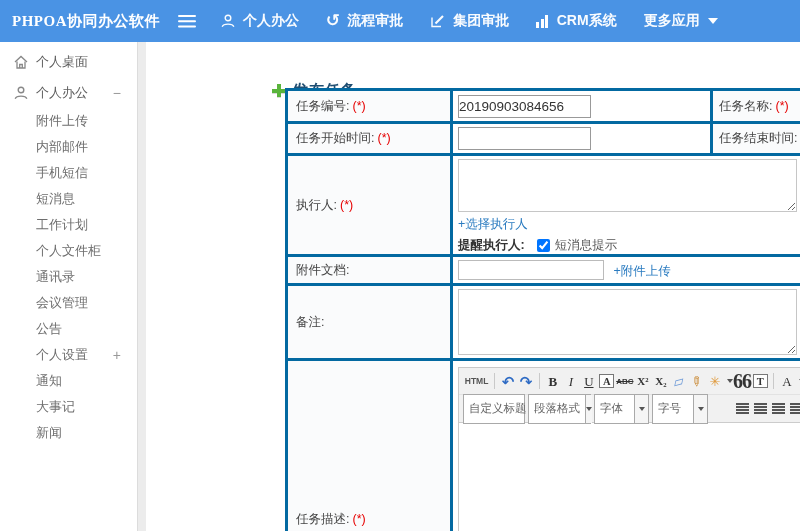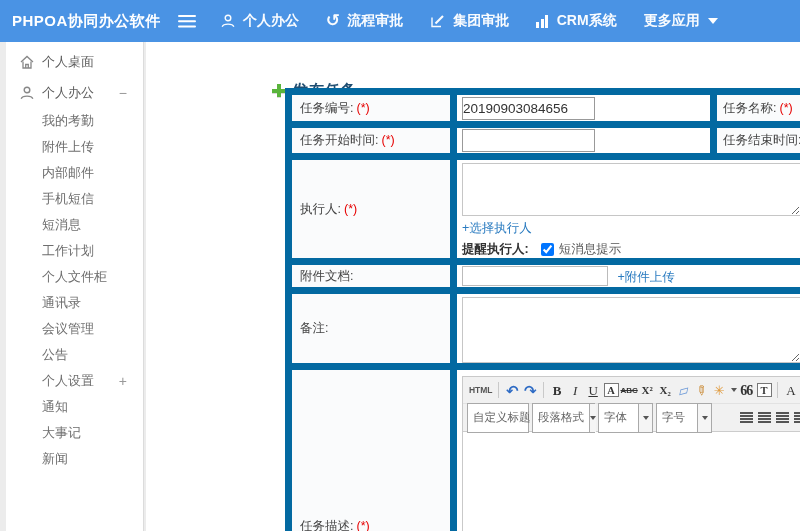--- a/index.html
+++ b/index.html
@@ -8,21 +8,21 @@
     font-family: "Liberation Sans", "DejaVu Sans", sans-serif;
     background:#ececec; position:relative; font-size:13px; color:#444;
   }
   
   .header {
     position:absolute; left:0; top:0; width:800px; height:42px;
     background:#4a93e4; display:flex; align-items:center; z-index:10;
   }
   .logo {
     width:178px; padding-left:12px; color:#fff; font-size:15px; font-weight:bold;
-    letter-spacing:0.5px; white-space:nowrap;
+    letter-spacing:0.5px; white-space:nowrap;font-family:Liberation Serif, serif;
   }
   .hamburger { width:20px; height:13px; position:relative; cursor:pointer; margin-right:22px; }
   .hamburger i {
     position:absolute; left:0; top:0; width:18px; height:2.6px; background:#fff; border-radius:1px;
     box-shadow:0 5.2px 0 #fff, 0 10.4px 0 #fff;
   }
   .nav { display:flex; align-items:center; }
   .nav-item {
     display:flex; align-items:center; color:rgba(255,255,255,.97);
     font-size:14px; font-weight:600; margin-right:27px; cursor:pointer; white-space:nowrap;
@@ -31,21 +31,21 @@
   .nav-ic svg { display:block; }
   .ic-history { font-size:17px; line-height:16px; font-weight:bold; }
   .bars { display:inline-flex; align-items:flex-end; height:13px; }
   .bars i { display:block; width:3px; background:#fff; margin-right:1.5px; }
   .bars i:nth-child(1){height:6px} .bars i:nth-child(2){height:9px} .bars i:nth-child(3){height:13px}
   .caret-w { width:0; height:0; border-left:5px solid transparent; border-right:5px solid transparent;
     border-top:6px solid #fff; margin-left:8px; }
   
   .sidebar {
     position:absolute; left:0; top:42px; width:138px; bottom:0; background:#fff;
-    border-right:1px solid #dcdcdc; padding-top:4px; overflow:hidden; z-index:5;margin-left:6px;
+    border-right:1px solid #dcdcdc; padding-top:4px; overflow:hidden; z-index:5;
   }
   .side-item { position:relative; display:flex; align-items:center; cursor:pointer; color:#5c5c5c; }
   .side-item.lv0 { height:31px; font-size:13px; padding-left:13px; }
   .side-item.lv1 { height:26px; font-size:13px; padding-left:36px; color:#6e6e6e; }
   .side-ic { width:16px; height:16px; margin-right:7px; display:inline-flex; color:#888; }
   .side-toggle { position:absolute; right:16px; color:#999; font-size:14px; }
   
   .panel {
     position:absolute; left:146px; top:42px; width:654px; bottom:0;
     background:#fff; overflow:hidden;
@@ -55,21 +55,21 @@
     width:13px; height:13px; margin-right:8px; position:relative;
     background:
       linear-gradient(#5ab43c,#5ab43c) center/13px 4px no-repeat,
       linear-gradient(#5ab43c,#5ab43c) center/4px 13px no-repeat;
     filter: drop-shadow(0 1px 0 rgba(0,0,0,.15));
   }
   .page-title b { font-size:15px; color:#1f4e72; letter-spacing:1px; }
   
   table.form { position:absolute; left:139px; top:46px; width:890px;
     border-collapse:collapse; table-layout:fixed; }
-  table.form td { border:7px solid #0369a1; vertical-align:middle; font-size:12.5px; }
+  table.form td { border:3px solid #0369a1; vertical-align:middle; font-size:12.5px; }
   td.lbl { background:#fafbfc; padding-left:8px; color:#444; }
   td.fld { background:#fff; padding-left:5px; }
   .req { color:#e60000; margin-left:3px; }
   input.txt { height:23px; border:1px solid #999; padding:0 0; font-size:13.5px; color:#333;
     font-family:inherit; outline:none; background:#fff; }
   textarea.ta { display:block; border:1px solid #c6c6c6; width:339px; font-family:inherit;
     font-size:13px; color:#333; outline:none; }
   a.lnk { color:#2a7bc0; text-decoration:none; font-size:12.5px; cursor:pointer; }
   .remind { display:flex; align-items:center; margin-top:4px; }
   .remind b { color:#333; font-size:12.5px; }
@@ -81,21 +81,21 @@
   .tb1 { border-bottom:1px solid #e2e2e2; height:27px; }
   .tb2 { border-bottom:1px solid #ccc; height:28px; }
   .tb-btn { display:inline-flex; align-items:center; justify-content:center; min-width:15px; height:19px;
     margin:0 1.5px; cursor:pointer; color:#333; font-size:13px; line-height:19px; }
   .tb-sep { width:1px; height:16px; background:#c9c9c9; margin:0 4px; }
   .src-btn { font-size:8.5px; font-weight:bold; color:#555; letter-spacing:0; padding:0 2px; }
   .f-serif { font-family:"Liberation Serif","DejaVu Serif",serif; }
   .f-bold { font-weight:bold; } .f-italic { font-style:italic; } .f-underline { text-decoration:underline; }
   .f-strike { font-size:8px; font-weight:bold; text-decoration:line-through; }
   .f-small { font-size:11px; font-weight:bold; }
-  .f-tight { letter-spacing:-1px; font-size:14px; }
+  .f-tight { letter-spacing:-1px; font-size:20px; }
   .boxed { border:1px solid #777; font-size:10.5px; font-weight:bold; padding:0 2px; height:14px;
     font-family:"Liberation Serif",serif; background:#fdfdfd; }
   .c-blue { color:#2e6bc4; font-weight:bold; font-size:15px; }
   .c-eraser { color:#6f9bd8; font-size:14px; transform:rotate(-15deg); }
   .c-brush { color:#c8862e; font-size:13px; transform:rotate(90deg); }
   .c-magic { color:#e09a3c; font-size:13px; }
   .mini-caret { width:0; height:0; border-left:3.5px solid transparent; border-right:3.5px solid transparent;
     border-top:4px solid #555; margin-left:3px; }
   .ke-select { display:flex; align-items:center; height:30px; border:1px solid #a9a9a9; background:#fff;
     margin-right:3px; cursor:pointer; }
@@ -174,23 +174,20 @@
     </div>
     <div class="side-item lv0">
       <span class="side-ic">
         <svg class="u-ic" viewBox="0 0 16 16" fill="none" stroke="currentColor" stroke-width="1.4">
           <circle cx="8" cy="5" r="2.8"></circle>
           <path d="M2.2 13.8c1.2-3.6 10.4-3.6 11.6 0"></path>
         </svg>
       </span>
       <span>个人办公</span>
       <span class="side-toggle">−</span>
-    </div>
-    <div class="side-item lv1">
-      <span>我的考勤</span>
     </div>
     <div class="side-item lv1">
       <span>附件上传</span>
     </div>
     <div class="side-item lv1">
       <span>内部邮件</span>
     </div>
     <div class="side-item lv1">
       <span>手机短信</span>
     </div>

